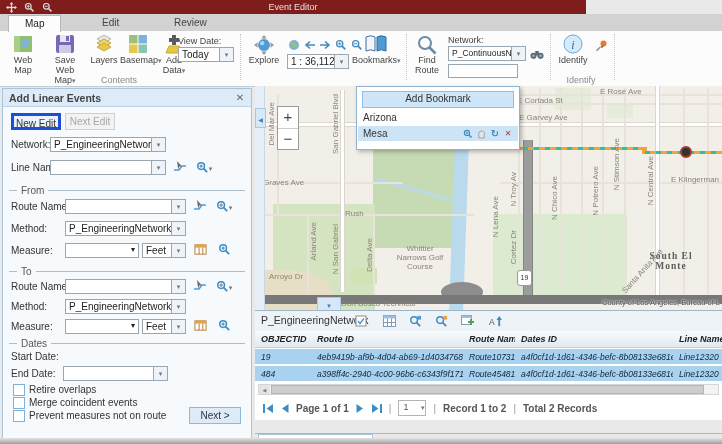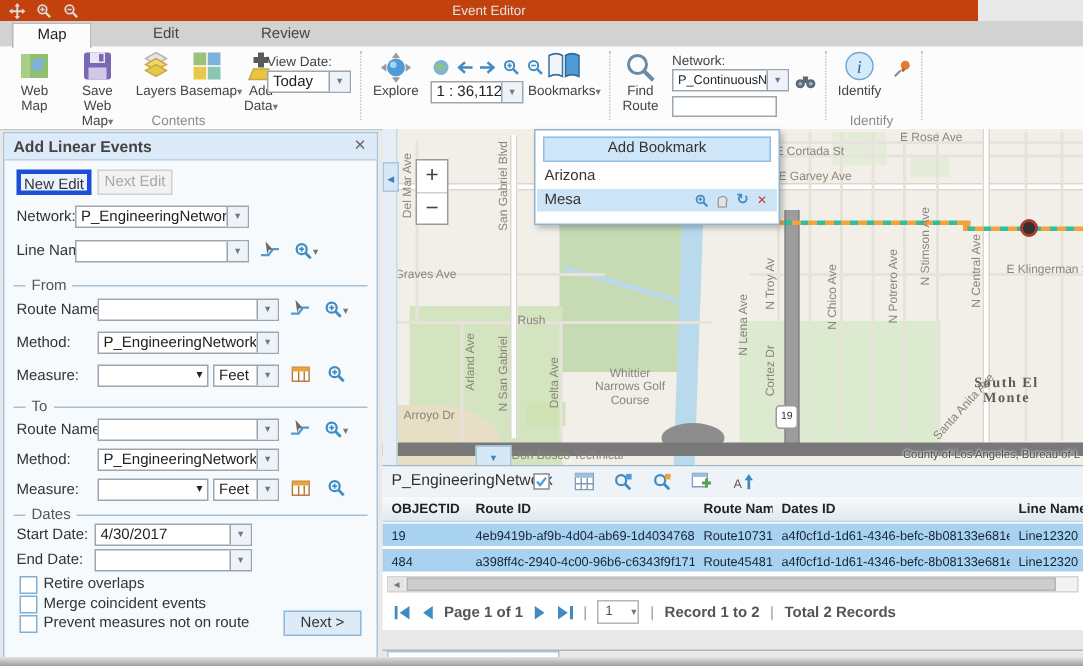--- a/index.html
+++ b/index.html
@@ -1,20 +1,20 @@
 <!DOCTYPE html>
 <html><head>
 <meta charset="utf-8">
 <style>
   html,body{margin:0;padding:0;background:#777;}
   #app{position:relative;width:722px;height:444px;background:#e9e9e9;overflow:hidden;
        font-family:"Liberation Sans","DejaVu Sans",sans-serif;font-size:11px;color:#333;}
   .abs{position:absolute;}
   
-  .titlebar{position:absolute;left:0;top:0;width:652px;height:14px;background:#c2410c;}
+  .titlebar{position:absolute;left:0;top:0;width:586px;height:14px;background:#7f1d1d;}
   .titlebar .tb-title{position:absolute;left:0;right:0;top:0;text-align:center;color:#e2e2e2;font-size:9px;line-height:14px;}
   .tb-ic{position:absolute;top:1px;width:14px;height:12px;display:flex;align-items:center;justify-content:center;}
   
   .tabrow{position:absolute;left:0;top:14px;width:722px;height:17px;background:#d2d2d2;}
   .rtab{position:absolute;top:1px;height:16px;line-height:16px;padding:0 16px;font-size:10px;color:#444;}
   .rtab.active{background:#fcfcfc;border:1px solid #b9b9b9;border-bottom:none;color:#222;z-index:2;}
   
   .ribbon{position:absolute;left:0;top:31px;width:722px;height:55px;background:#fcfcfc;border-bottom:1px solid #c2cbd2;}
   .rsep{position:absolute;top:3px;height:46px;width:0;border-left:1px dotted #c6c6c6;}
   .rbtn{position:absolute;top:3px;text-align:center;font-size:9px;color:#444;cursor:default;}
@@ -75,21 +75,21 @@
   .shield{position:absolute;left:262px;top:184px;width:13px;height:14px;background:#fff;border:1px solid #9a9a9a;border-radius:3px;
     font-size:7px;text-align:center;line-height:13px;color:#333;}
   
   .tpanel{position:absolute;left:255px;top:310px;width:467px;height:110px;background:#fff;border-top:1px solid #9fb6c9;box-sizing:border-box;}
   .ttool{position:absolute;left:0;top:0;right:0;height:20px;background:#eef3f8;border-bottom:1px solid #cfdae4;}
   .tlayer{position:absolute;left:6px;top:0;line-height:19px;font-size:10.5px;color:#333;}
   .ttic{position:absolute;top:3px;width:16px;height:14px;display:flex;align-items:center;justify-content:center;}
   .thead{position:absolute;left:0;top:20px;right:0;height:16px;display:flex;background:linear-gradient(#f8fbfd,#dfe9f1);
     border-bottom:1px solid #c2cfda;font-size:9px;font-weight:bold;color:#222;align-items:center;}
   .trow{position:absolute;left:0;right:0;height:15px;display:flex;background:#a9d1f0;font-size:8.5px;color:#11263a;align-items:center;}
-  .tc{box-sizing:border-box;padding-left:6px;overflow:hidden;white-space:nowrap;}
+  .tc{box-sizing:border-box;padding-left:6px;overflow:hidden;white-space:nowrap;font-style:italic;}
   .c0{width:56px;}.c1{width:152px;}.c2{width:52px;}.c3{width:158px;}.c4{width:49px;}
   .hscroll{position:absolute;left:3px;right:3px;top:73px;height:11px;background:#f3f3f3;border:1px solid #d5d5d5;box-sizing:border-box;}
   .hs-arrow{position:absolute;left:0;top:0;width:11px;height:9px;background:#e4e4e4;display:flex;align-items:center;justify-content:center;}
   .hs-arrow::after{content:"◀";font-size:5px;color:#777;}
   .hs-thumb{position:absolute;left:12px;top:0;right:14px;height:9px;background:#cdcdcd;border:1px solid #b5b5b5;box-sizing:border-box;}
   .pager{position:absolute;left:8px;right:0;top:87px;height:20px;display:flex;align-items:center;gap:7px;font-size:10px;color:#555;font-weight:bold;}
   .pgic{display:inline-flex;align-items:center;}
   .pgsep{color:#999;font-weight:normal;}
   .pgsel{position:relative;width:26px;height:14px;background:#fff;border:1px solid #b5b5b5;font-size:9px;font-weight:normal;}
   .pgsel .cval{position:absolute;left:4px;top:0;line-height:13px;}
@@ -566,24 +566,20 @@
           <line x1="3.7" y1="5.5" x2="7.3" y2="5.5" stroke="#3f8cc4" stroke-width="1.2"></line>
           <line x1="5.5" y1="3.7" x2="5.5" y2="7.3" stroke="#3f8cc4" stroke-width="1.2"></line>
         </svg>
     </span>
 
     <div class="legend" style="top:248px;">
         <span>Dates</span>
       </div>
 
     <span class="plabel" style="left:8px;top:262px;">Start Date:</span>
-    <div class="combo" style="left:60px;top:260px;width:105px;">
-      <span class="cval">4/30/2017</span>
-      <span class="carr"></span>
-    </div>
     <span class="plabel" style="left:8px;top:279px;">End Date:</span>
     <div class="combo" style="left:60px;top:277px;width:105px;">
       <span class="cval"></span>
       <span class="carr"></span>
     </div>
 
     <span class="cb" style="left:10px;top:295px;"></span>
     <span class="plabel" style="left:26px;top:295px;">Retire overlaps</span>
     <span class="cb" style="left:10px;top:308px;"></span>
     <span class="plabel" style="left:26px;top:308px;">Merge coincident events</span>

